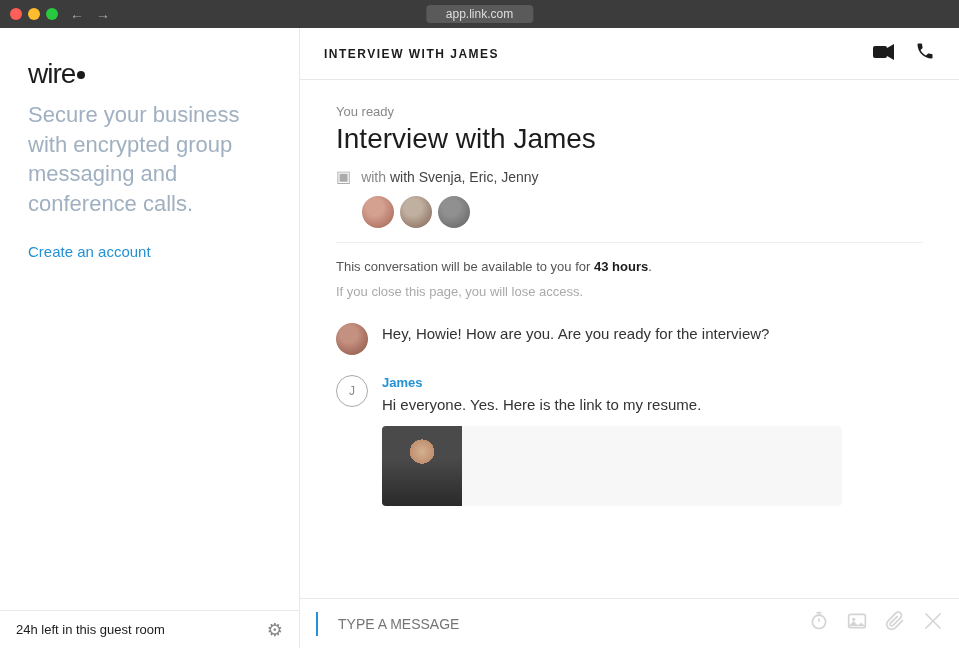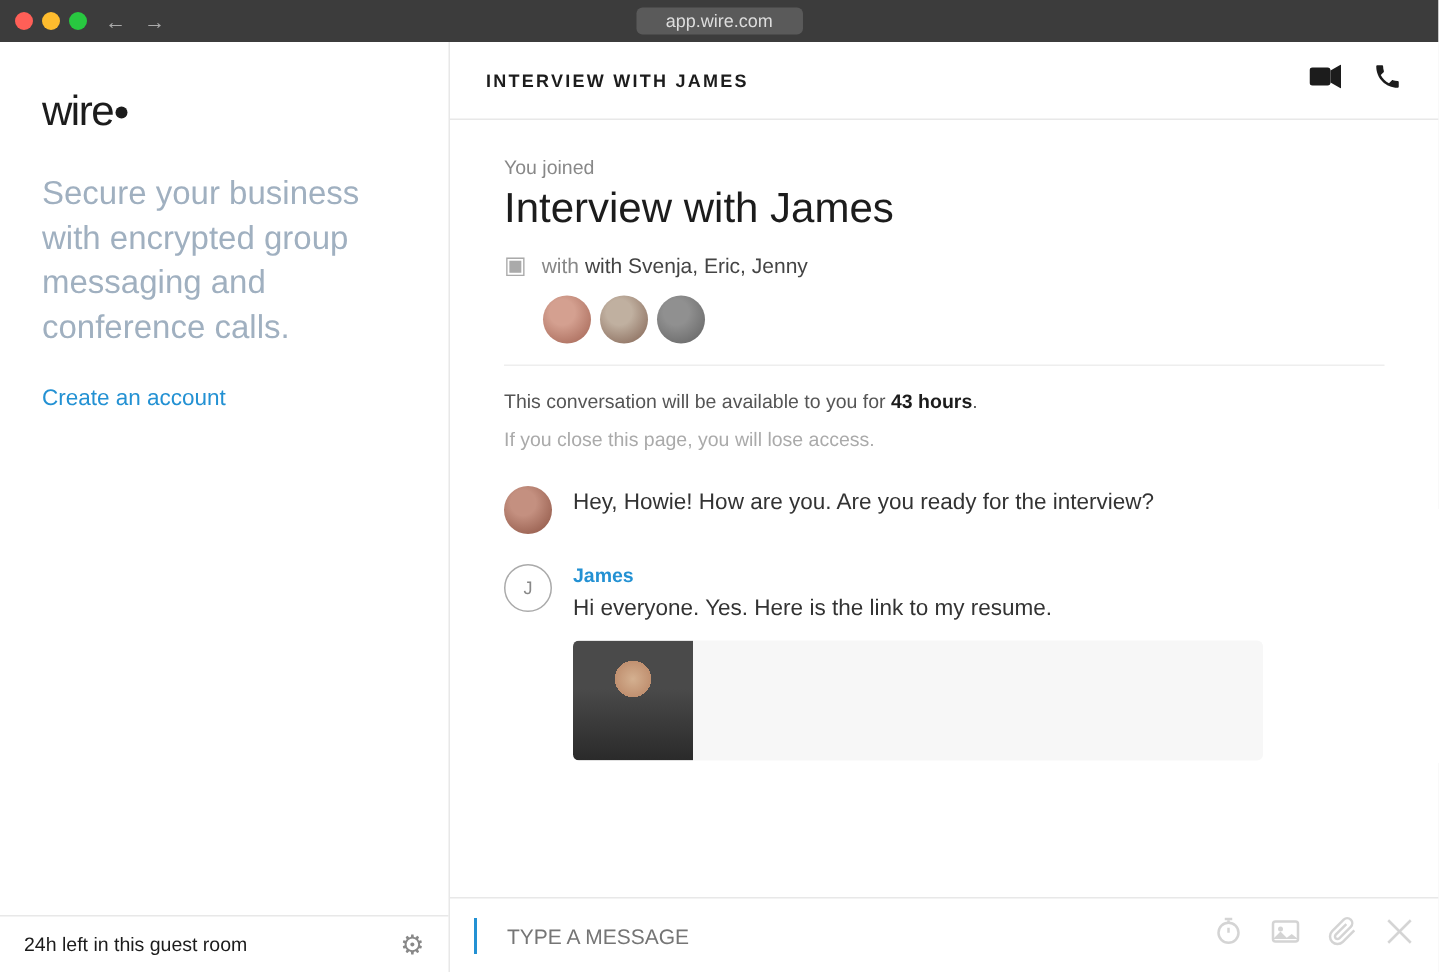--- a/index.html
+++ b/index.html
@@ -45,21 +45,21 @@
       display: flex;
       flex-direction: column;
       padding: 30px 28px;
       position: relative;
     }
     .wire-logo {
       font-size: 28px;
       font-weight: 300;
       color: #1c1c1c;
       letter-spacing: -1px;
-      margin-bottom: 24px;
+      margin-bottom: 10px;
       font-family: 'Helvetica Neue', Arial, sans-serif;
     }
     .wire-logo-circle {
       display: inline-block;
       width: 8px; height: 8px;
       background: #1c1c1c;
       border-radius: 50%;
       margin-left: 2px;
       vertical-align: middle;
       margin-bottom: 2px;
@@ -326,21 +326,21 @@
   <div class="titlebar-controls">
     <div class="titlebar-btn btn-close"></div>
     <div class="titlebar-btn btn-min"></div>
     <div class="titlebar-btn btn-max"></div>
   </div>
   <div class="titlebar-nav">
     <span class="nav-arrow">←</span>
     <span class="nav-arrow">→</span>
   </div>
   <div class="titlebar-url">
-    <span>app.wire.com</span>
+    <span>app.link.com</span>
   </div>
 </div>
 
 <div class="app">
 
   <div class="sidebar">
     <div class="wire-logo">
       wire<span class="wire-logo-circle"></span>
     </div>
     <p class="sidebar-tagline">Secure your business with encrypted group messaging and conference calls.</p>
@@ -367,21 +367,21 @@
           <svg width="20" height="20" viewBox="0 0 24 24" fill="currentColor">
             <path d="M6.6 10.8c1.4 2.8 3.8 5.1 6.6 6.6l2.2-2.2c.3-.3.7-.4 1-.2 1.1.4 2.3.6 3.6.6.6 0 1 .4 1 1V20c0 .6-.4 1-1 1-9.4 0-17-7.6-17-17 0-.6.4-1 1-1h3.5c.6 0 1 .4 1 1 0 1.3.2 2.5.6 3.6.1.3 0 .7-.2 1L6.6 10.8z"></path>
           </svg>
         </span>
       </div>
     </div>
 
     <div class="chat-messages">
 
       <div class="join-notice">
-        <div class="joined-text">You joined</div>
+        <div class="joined-text">You ready</div>
         <div class="interview-title">Interview with James</div>
         <div class="with-line">
           <span class="chat-icon">▣</span>
           <span class="with-text">
             with <strong>with Svenja, Eric, Jenny</strong>
           </span>
         </div>
         <div class="avatars">
           <div class="avatar-circle portrait-s"></div>
           <div class="avatar-circle portrait-e"></div>

